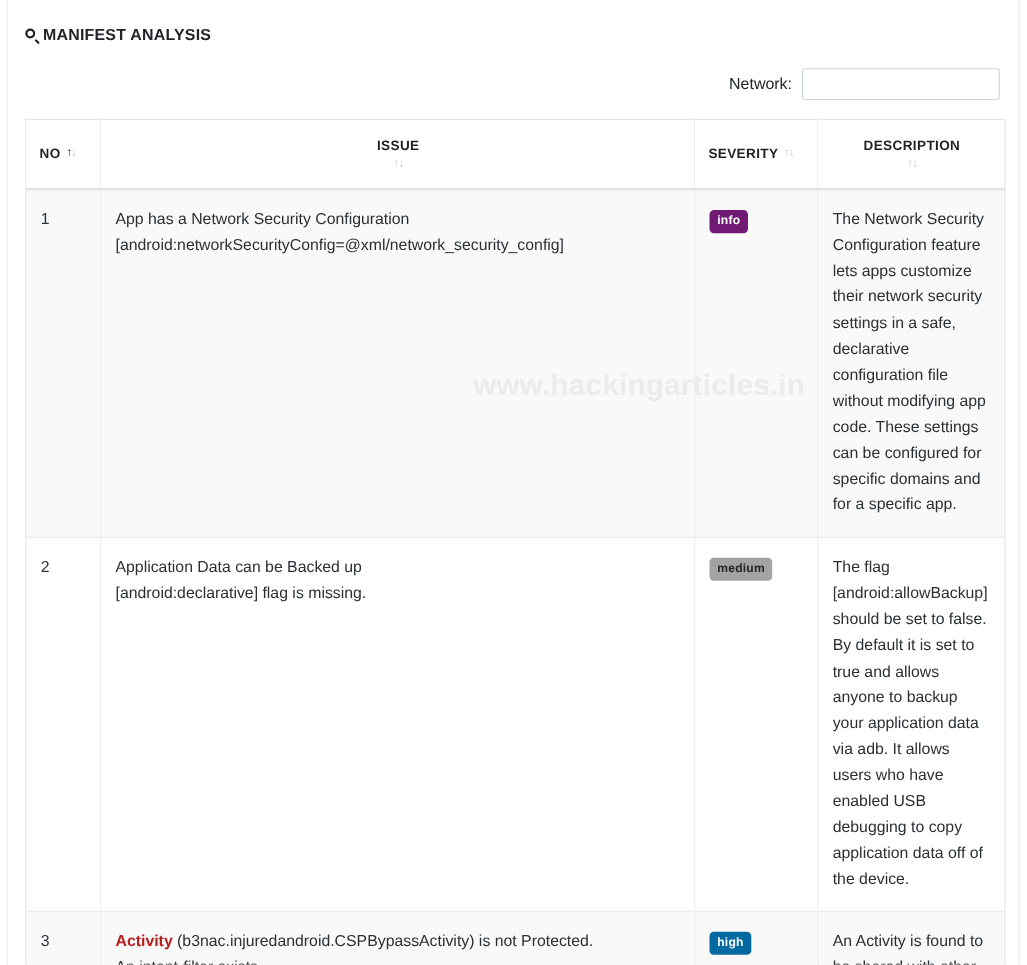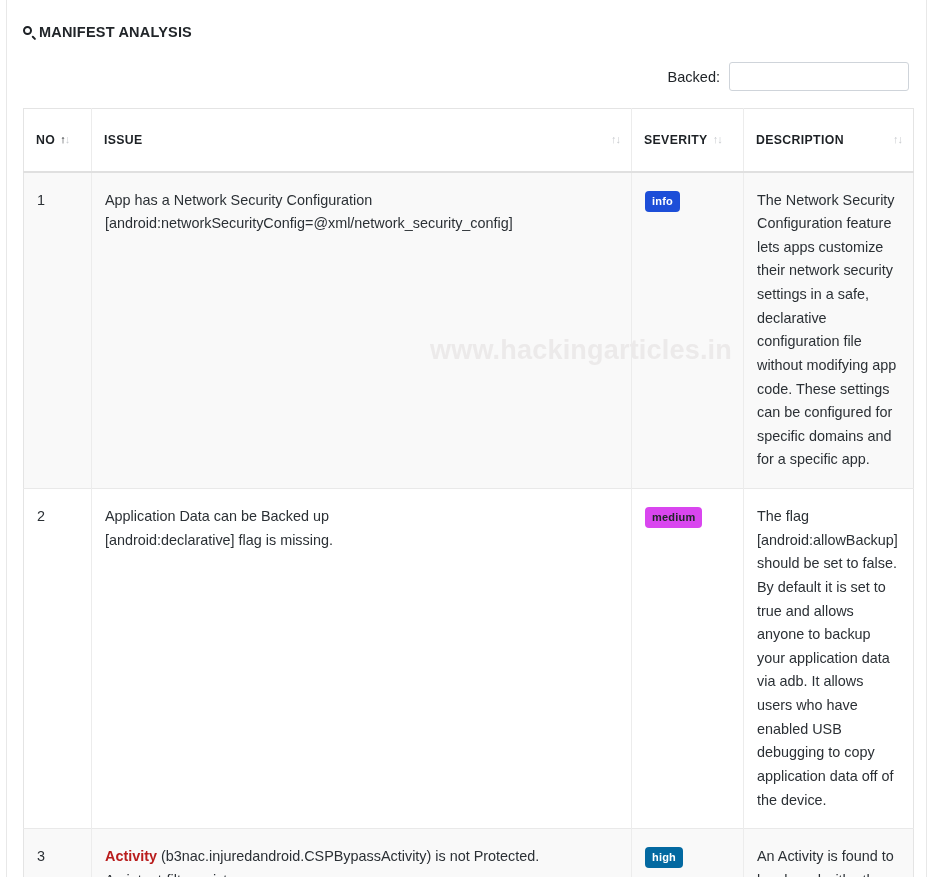--- a/index.html
+++ b/index.html
@@ -124,21 +124,21 @@
     cursor: pointer;
     white-space: nowrap;
   }
   table.analysis thead th:last-child { border-right: none; }
 
   .th-inner {
     display: flex;
     align-items: center;
     gap: 5px;
   }
-  .th-inner.spread { justify-content: space-between; }
+  .th-inner.spread { justify-content: center; flex-direction: column; }
 
   .sort-ic {
     font-size: 11px;
     line-height: 1;
     letter-spacing: -1px;
     display: inline-block;
     white-space: nowrap;
     flex: 0 0 auto;
   }
   .sort-ic .up, .sort-ic .dn { color: #c8cbcf; }
@@ -166,22 +166,22 @@
 
   .badge {
     display: inline-block;
     font-size: 11px;
     font-weight: bold;
     line-height: 1;
     padding: 5px 7px 5px 7px;
     border-radius: 4px;
     letter-spacing: 0.2px;
   }
-  .badge-info   { background: #1d4ed8; color: #ffffff; }
-  .badge-medium { background: #d946ef; color: #212529; }
+  .badge-info   { background: #701a75; color: #ffffff; }
+  .badge-medium { background: #a3a3a3; color: #212529; }
   .badge-high   { background: #0369a1; color: #ffffff; }
 
   
   .watermark {
     position: absolute;
     left: 407px;
     top: 227px;
     font-size: 27px;
     font-weight: bold;
     color: #eceaea;
@@ -196,21 +196,21 @@
 <body>
 
 <div class="page-card">
 
   <div class="panel-title">
     <span class="magnifier"></span>
     <span>MANIFEST ANALYSIS</span>
   </div>
 
   <div class="search-row">
-    <label class="search-label">Backed:</label>
+    <label class="search-label">Network:</label>
     <input class="search-input" type="text" placeholder="" style="">
   </div>
 
   <div class="table-wrap">
     <div class="watermark">www.hackingarticles.in</div>
 
     <table class="analysis">
       <colgroup>
         <col style="width:68px">
         <col style="width:540px">

